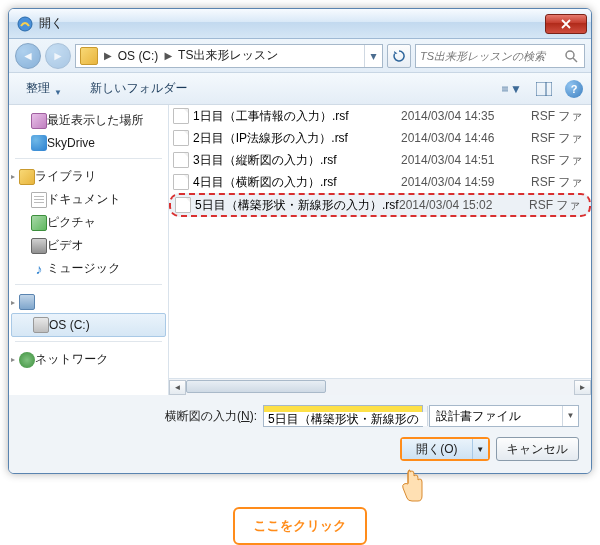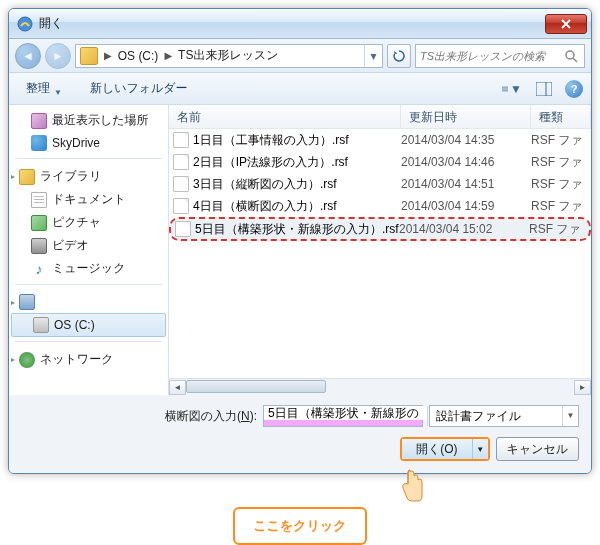--- a/index.html
+++ b/index.html
@@ -31,21 +31,21 @@
 .toolbar { height:32px; background:linear-gradient(#f4f9fd,#e4edf6); border-bottom:1px solid #d0dbe6; display:flex; align-items:center; padding:0 8px; gap:10px; }
 .tbtn { padding:3px 8px; border:1px solid transparent; border-radius:3px; color:#1a3a5a; display:flex; align-items:flex-end; gap:4px; }
 .tbtn .dd { font-size:8px; color:#3d6a97; }
 .toolbar .spacer { flex:1; }
 .ticon { width:22px; height:22px; display:flex; align-items:center; justify-content:center; color:#3d6a97; border:1px solid transparent; border-radius:2px; }
 .help-icon { width:18px; height:18px; border-radius:50%; background:radial-gradient(circle at 30% 30%,#8fc3f0,#3d7fbf); color:#fff; display:flex; align-items:center; justify-content:center; font-weight:bold; font-size:11px; }
 
 
 .body { display:flex; height: 290px; }
 .tree { width:160px; border-right:1px solid #d9e2eb; overflow:hidden; padding-top:4px; }
-.tree-item { display:flex; align-items:center; gap:5px; padding:3px 6px 3px 22px; color:#1a1a1a; white-space:nowrap; position:relative; }
+.tree-item { display:flex; align-items:center; padding:3px 6px 3px 22px; color:#1a1a1a; white-space:nowrap; position:relative; }
 .tree-item.header { padding-left:10px; font-weight:normal; margin-top:6px; }
 .tree-item.header::before { content:"▸"; font-size:8px; color:#888; position:absolute; left:2px; }
 .tree-item.sel { background:linear-gradient(#eaf3fb,#d6e7f5); border:1px solid #a9c9e6; border-radius:2px; margin:0 2px; padding-left:21px; }
 .tree-icon { width:16px; height:16px; flex-shrink:0; }
 .folder-ic { background:linear-gradient(135deg,#f8d875,#e8b53e); border:1px solid #c99a2e; border-radius:2px; }
 .drive-ic { background:linear-gradient(#e8e8e8,#bfbfbf); border:1px solid #999; border-radius:2px; position:relative; }
 .net-ic { background:radial-gradient(circle,#7fc27f,#3d8f3d); border-radius:50%; }
 .sky-ic { background:radial-gradient(circle at 30% 30%,#6fb8e8,#2a7fcf); border-radius:3px; }
 .pc-ic { background:linear-gradient(#c0d4e8,#7fa6cc); border:1px solid #5a84b0; border-radius:2px; }
 .doc-ic { background:#fff; border:1px solid #b0b0b0; border-radius:1px; position:relative; }
@@ -74,21 +74,21 @@
 .hscroll { height:17px; border-top:1px solid #d9e2eb; background:#f0f3f7; display:flex; align-items:center; }
 .hscroll .lbtn, .hscroll .rbtn { width:17px; height:15px; background:linear-gradient(#fdfdfd,#e4eaf0); border:1px solid #bfc9d4; display:flex; align-items:center; justify-content:center; font-size:8px; color:#555; }
 .hscroll .track { flex:1; height:15px; position:relative; }
 .hscroll .thumb { position:absolute; left:0; width:140px; height:13px; top:0; background:linear-gradient(#e8eef4,#cfdae5); border:1px solid #a9b9c9; border-radius:2px; }
 
 
 .footer { padding:10px 12px 12px; background:#f0f4f8; }
 .fn-row { display:flex; align-items:center; gap:6px; margin-bottom:10px; justify-content:flex-end; }
 .fn-label { color:#222; }
 .fn-label u { text-decoration:underline; }
-.fn-input { width:160px; height:22px; border:1px solid #a6b8ca; background:#f0abfc; display:flex; align-items:flex-start; }
+.fn-input { width:160px; height:22px; border:1px solid #a6b8ca; background:#fde047; display:flex; align-items:flex-end; }
 .fn-input input { border:none; outline:none; flex:1; padding:0 4px; font-size:12px; }
 .fn-input .dd, .ft-input .dd { width:16px; text-align:center; font-size:8px; color:#555; border-left:1px solid #cfd8e2; height:100%; line-height:20px; }
 .ft-input { width:150px; height:22px; border:1px solid #a6b8ca; background:#fff; display:flex; align-items:center; }
 .ft-input span:first-child { flex:1; padding:0 6px; }
 .btn-row { display:flex; justify-content:flex-end; gap:6px; }
 .btn { height:24px; border:1px solid #8a9bab; background:linear-gradient(#fdfdfd,#e4eaf0); border-radius:3px; padding:0 10px; display:flex; align-items:center; color:#222; }
 .btn.open { border:2px solid #ff8c1a; border-radius:4px; padding:0; }
 .btn.open .main { padding:0 14px; height:100%; display:flex; align-items:center; background:linear-gradient(#eaf3fb,#cde2f3); }
 .btn.open .split { width:16px; height:100%; border-left:1px solid #a9c9e6; display:flex; align-items:center; justify-content:center; font-size:8px; background:linear-gradient(#eaf3fb,#cde2f3); }
 
@@ -211,25 +211,20 @@
             <span>OS (C:)</span>
           </div>
       <div class="divider"></div>
       <div class="tree-item header">
             <div class="tree-icon net-ic"></div>
             <span>ネットワーク</span>
           </div>
     </div>
 
     <div class="files">
-      <div class="fhead">
-        <div class="col-name">名前</div>
-        <div class="col-date">更新日時</div>
-        <div class="col-type">種類</div>
-      </div>
       <div class="flist">
         <div class="frow">
               <div class="fic"></div>
               <div class="fname">1日目（工事情報の入力）.rsf</div>
               <div class="fdate">2014/03/04 14:35</div>
               <div class="ftype">RSF ファ</div>
             </div>
         <div class="frow">
               <div class="fic"></div>
               <div class="fname">2日目（IP法線形の入力）.rsf</div>

